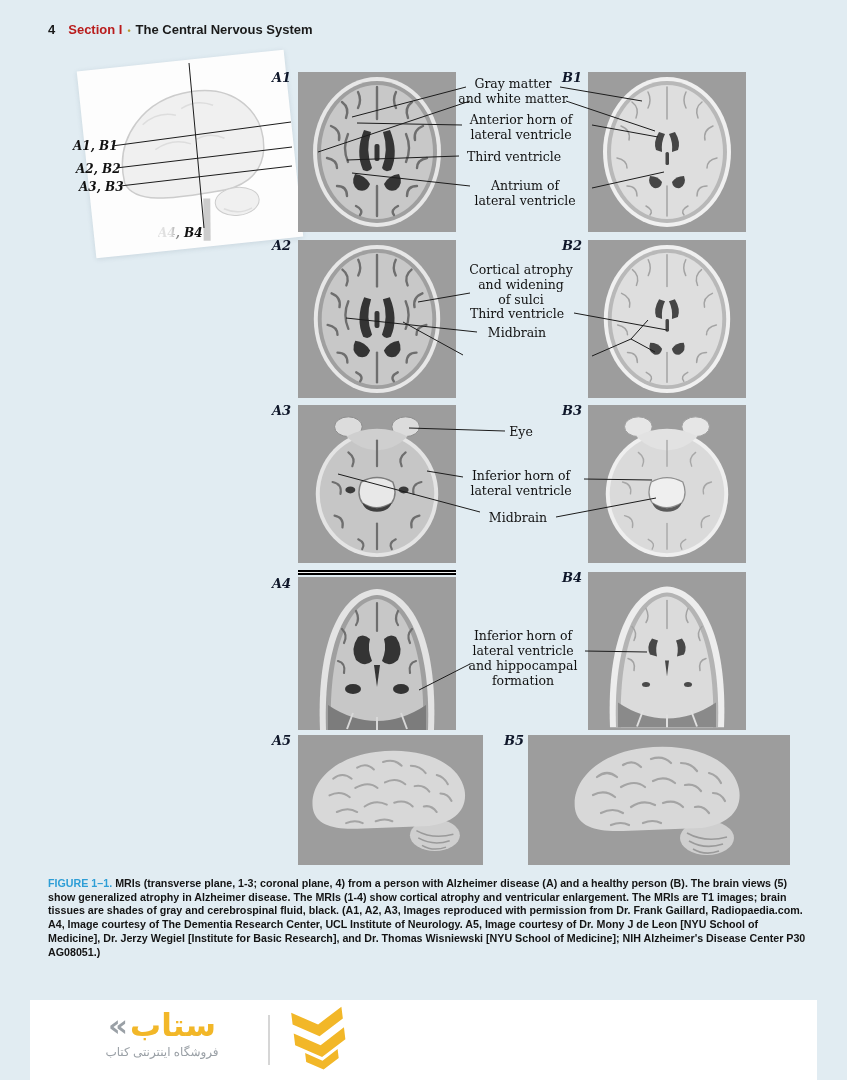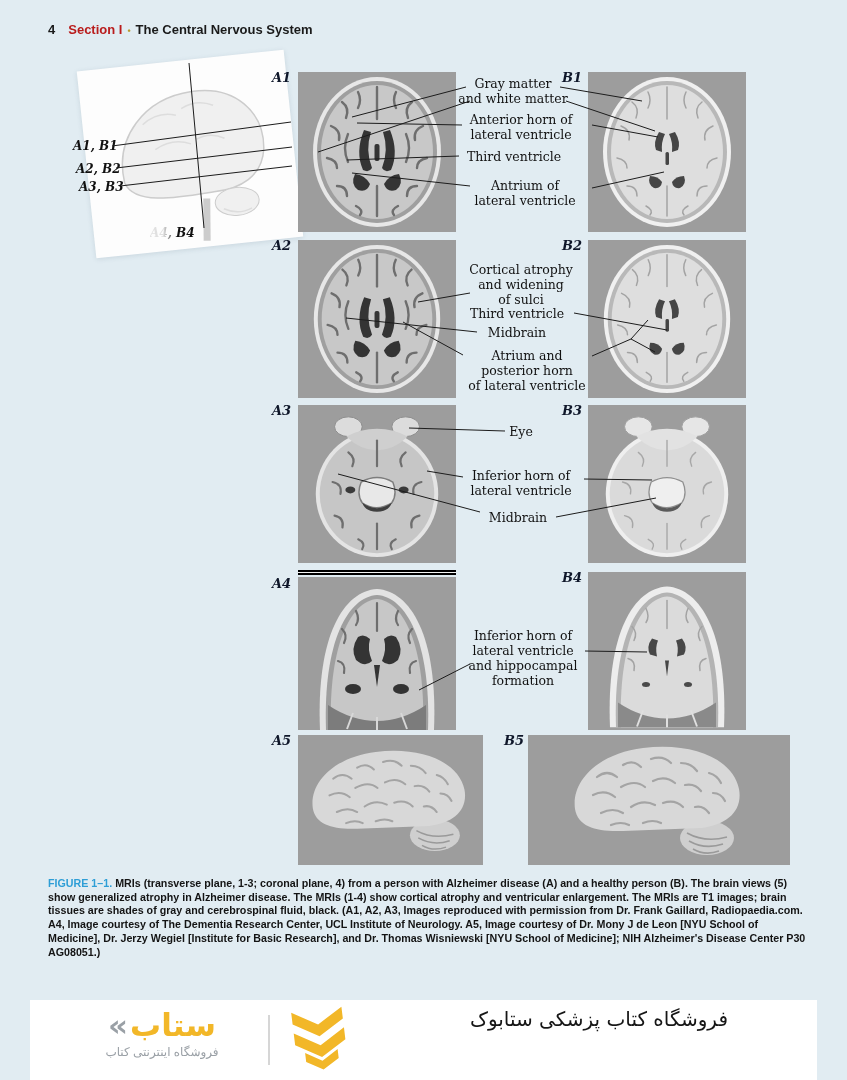--- a/index.html
+++ b/index.html
@@ -12,21 +12,21 @@
   .hdr .num{margin-right:13px;}
   .hdr .sec{color:#b91c1c;}
   .hdr .dot{color:#b89b2e;font-size:9px;margin:0 5px;}
   .hdr .ttl{color:#1a1a1a;}
 
   
   .diagram-box{position:absolute;left:86px;top:60px;width:208px;height:188px;background:#fdfdfd;
                transform:rotate(-6deg);box-shadow:0 1px 5px rgba(60,90,110,.15);}
   .plane-label{position:absolute;font:italic bold 12px "DejaVu Serif",serif;color:#111;white-space:nowrap;}
   .fade-start{-webkit-mask-image:linear-gradient(90deg,rgba(0,0,0,.12) 0 30%,#000 60%);
-              mask-image:linear-gradient(90deg,rgba(0,0,0,.12) 0 30%,#000 60%);}
+              mask-image:linear-gradient(90deg,rgba(0,0,0,.12) 0 30%,#000 60%);margin-left:8px;}
 
   
   .panel{position:absolute;background:#9d9d9d;}
   .panel svg{width:100%;height:100%;display:block;}
   .corner-label{position:absolute;font:italic bold 13px "DejaVu Serif",serif;color:#0f172a;}
   .a4bar{position:absolute;left:298px;top:570px;width:158px;height:5px;
          background:linear-gradient(#000 0 2px,#f4f4f4 2px 3px,#000 3px 5px);}
 
   
   .callout{position:absolute;transform:translateX(-50%);font:12.5px "DejaVu Serif",serif;color:#111;
@@ -387,23 +387,20 @@
 lateral ventricle</div>
   <div class="callout" style="left:514px;top:149px">Third ventricle</div>
   <div class="callout" style="left:525px;top:178px">Antrium of
 lateral ventricle</div>
 
   <div class="callout" style="left:521px;top:262px">Cortical atrophy
 and widening
 of sulci</div>
   <div class="callout" style="left:517px;top:306px">Third ventricle</div>
   <div class="callout" style="left:517px;top:325px">Midbrain</div>
-  <div class="callout" style="left:527px;top:348px">Atrium and
-posterior horn
-of lateral ventricle</div>
 
   <div class="callout" style="left:521px;top:424px">Eye</div>
   <div class="callout" style="left:521px;top:468px">Inferior horn of
 lateral ventricle</div>
   <div class="callout" style="left:518px;top:510px">Midbrain</div>
 
   <div class="callout" style="left:523px;top:628px">Inferior horn of
 lateral ventricle
 and hippocampal
 formation</div>
@@ -424,17 +421,16 @@
     </div>
     <div class="logo-divider"></div>
     <svg class="emblem" viewBox="0 0 80 86">
       <g fill="#f2b728">
         <path d="M6,2 L40,22 L74,2 L74,18 L40,38 L6,18 Z"></path>
         <path d="M6,30 L40,50 L74,30 L74,46 L40,66 L6,46 Z"></path>
         <path d="M18,58 L40,71 L62,58 L62,70 L40,83 L18,70 Z"></path>
       </g>
     </svg>
     <div class="store-group">
-      <div class="store-title">فروشگاه کتاب پزشکی ستابوک</div>
     </div>
   </div>
 
 </div>
 
 </body></html>

